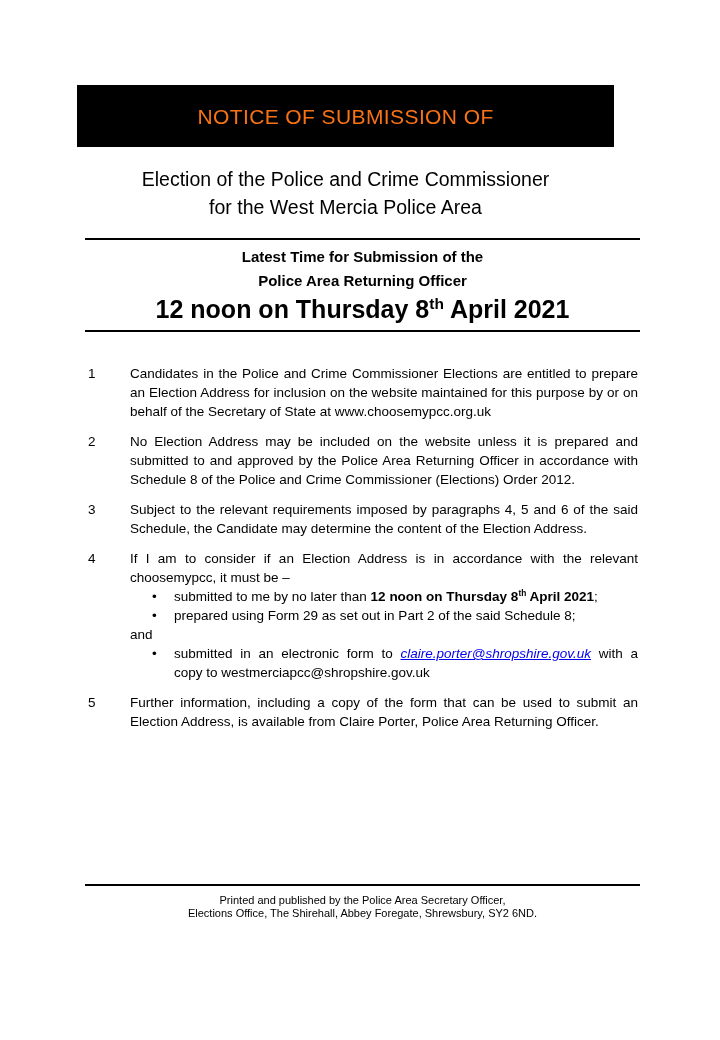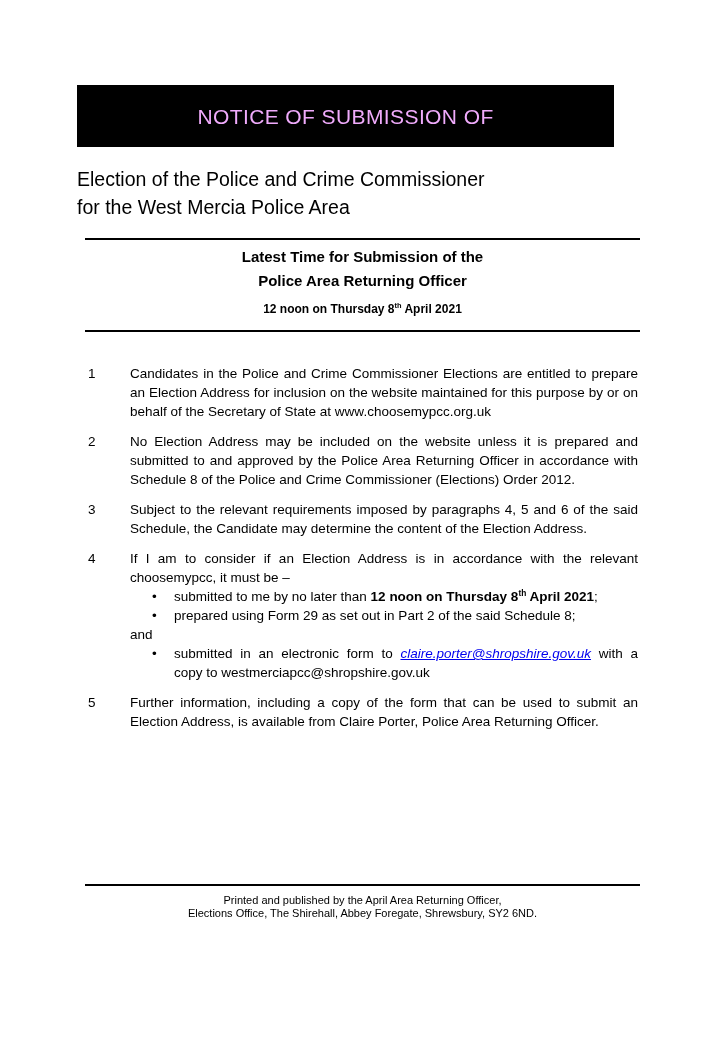--- a/index.html
+++ b/index.html
@@ -10,50 +10,50 @@
     background: #ffffff;
     font-family: "Liberation Sans", "DejaVu Sans", sans-serif;
     color: #000000;
     overflow: hidden;
   }
   .banner {
     position: absolute;
     left: 77px; top: 85px;
     width: 537px; height: 62px;
     background: #000000;
-    color: #f0abfc;
+    color: #f97316;
     display: flex;
     flex-direction: column;
     justify-content: center;
     align-items: center;
     text-align: center;
     font-size: 21px;
     line-height: 27px;
     letter-spacing: 0.4px;
   }
   .subtitle {
     position: absolute;
     left: 77px; top: 166px;
     width: 537px;
-    text-align: left;
+    text-align: center;
     font-size: 19.5px;
     line-height: 27.5px;
   }
   .headline-box {
     position: absolute;
     left: 85px; top: 238px;
     width: 555px;
     border-top: 2px solid #000000;
     border-bottom: 2px solid #000000;
     padding: 5px 0 8px 0;
     text-align: center;
     font-weight: bold;
   }
   .headline-line { font-size: 15px; line-height: 24px; }
-  .deadline-line { font-size: 12px; line-height: 25px; margin-top: 4px; }
+  .deadline-line { font-size: 25px; line-height: 25px; margin-top: 4px; }
   sup.ss { font-size: 0.62em; vertical-align: super; line-height: 0; }
   .content {
     position: absolute;
     left: 88px; top: 364px;
     width: 550px;
     font-size: 13.5px;
     line-height: 19px;
   }
   .para { display: flex; margin-bottom: 11px; }
   .para-num { width: 42px; flex: 0 0 42px; }
@@ -142,17 +142,17 @@
 
     <div class="para">
       <div class="para-num">5</div>
       <div class="para-text">Further information, including a copy of the form that can be used to submit an Election Address, is available from Claire Porter, Police Area Returning Officer.</div>
     </div>
 
 
   </div>
 
   <div class="footer">
-    <div>Printed and published by the April Area Returning Officer,</div>
+    <div>Printed and published by the Police Area Secretary Officer,</div>
     <div>Elections Office, The Shirehall, Abbey Foregate, Shrewsbury, SY2 6ND.</div>
   </div>
 
 </div>
 
 </body></html>

